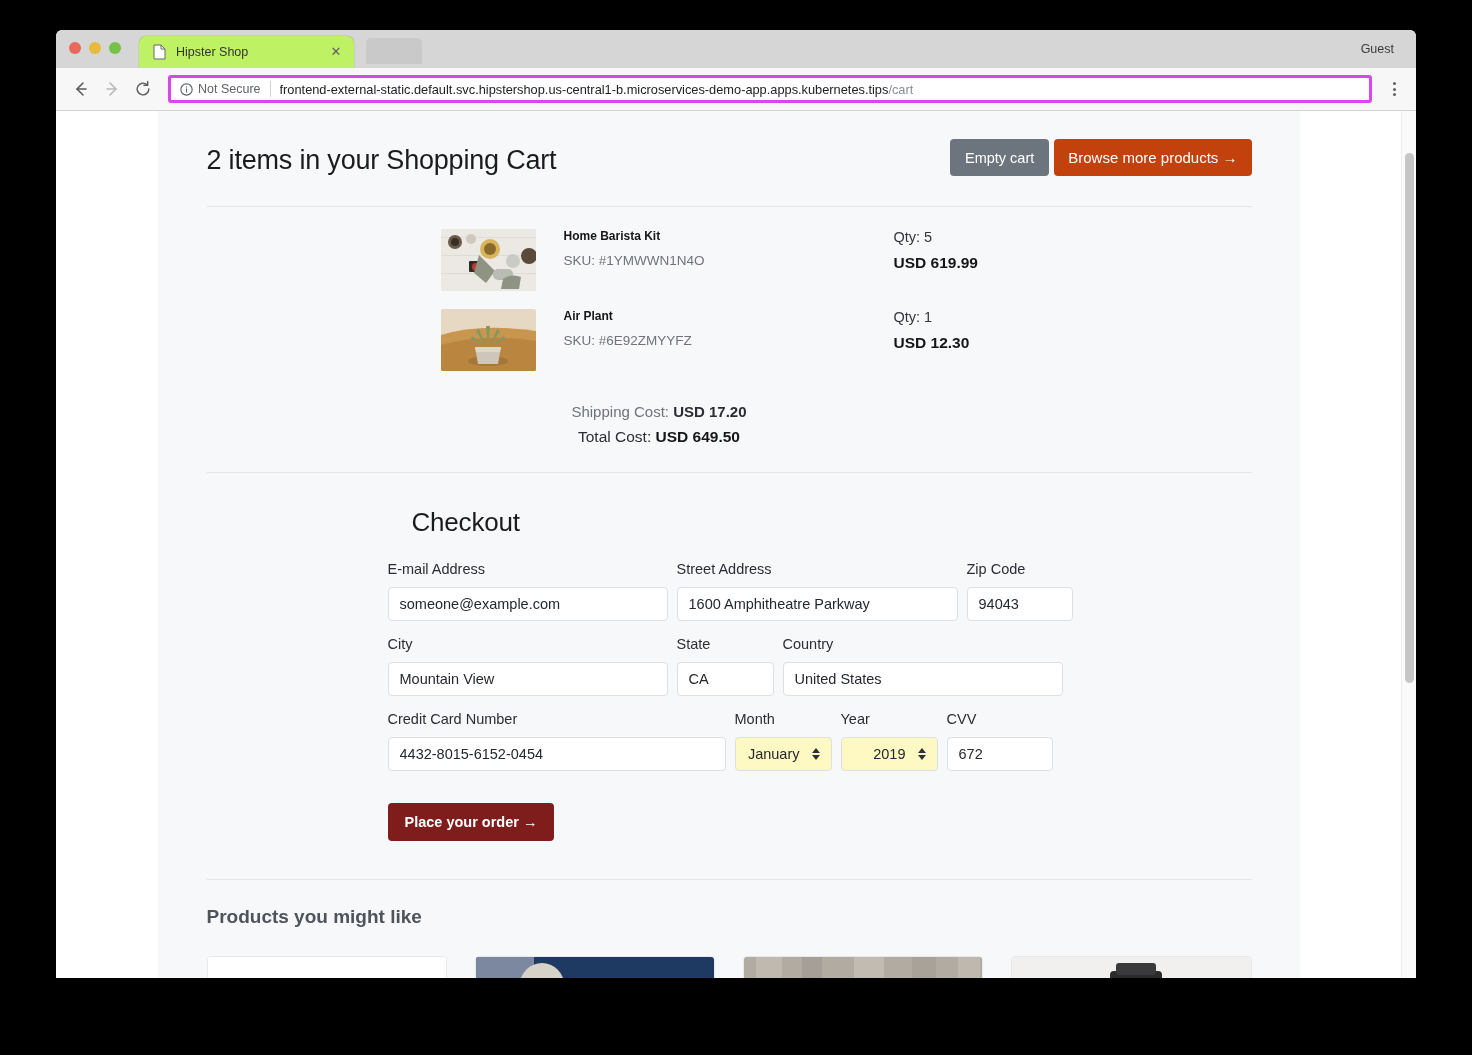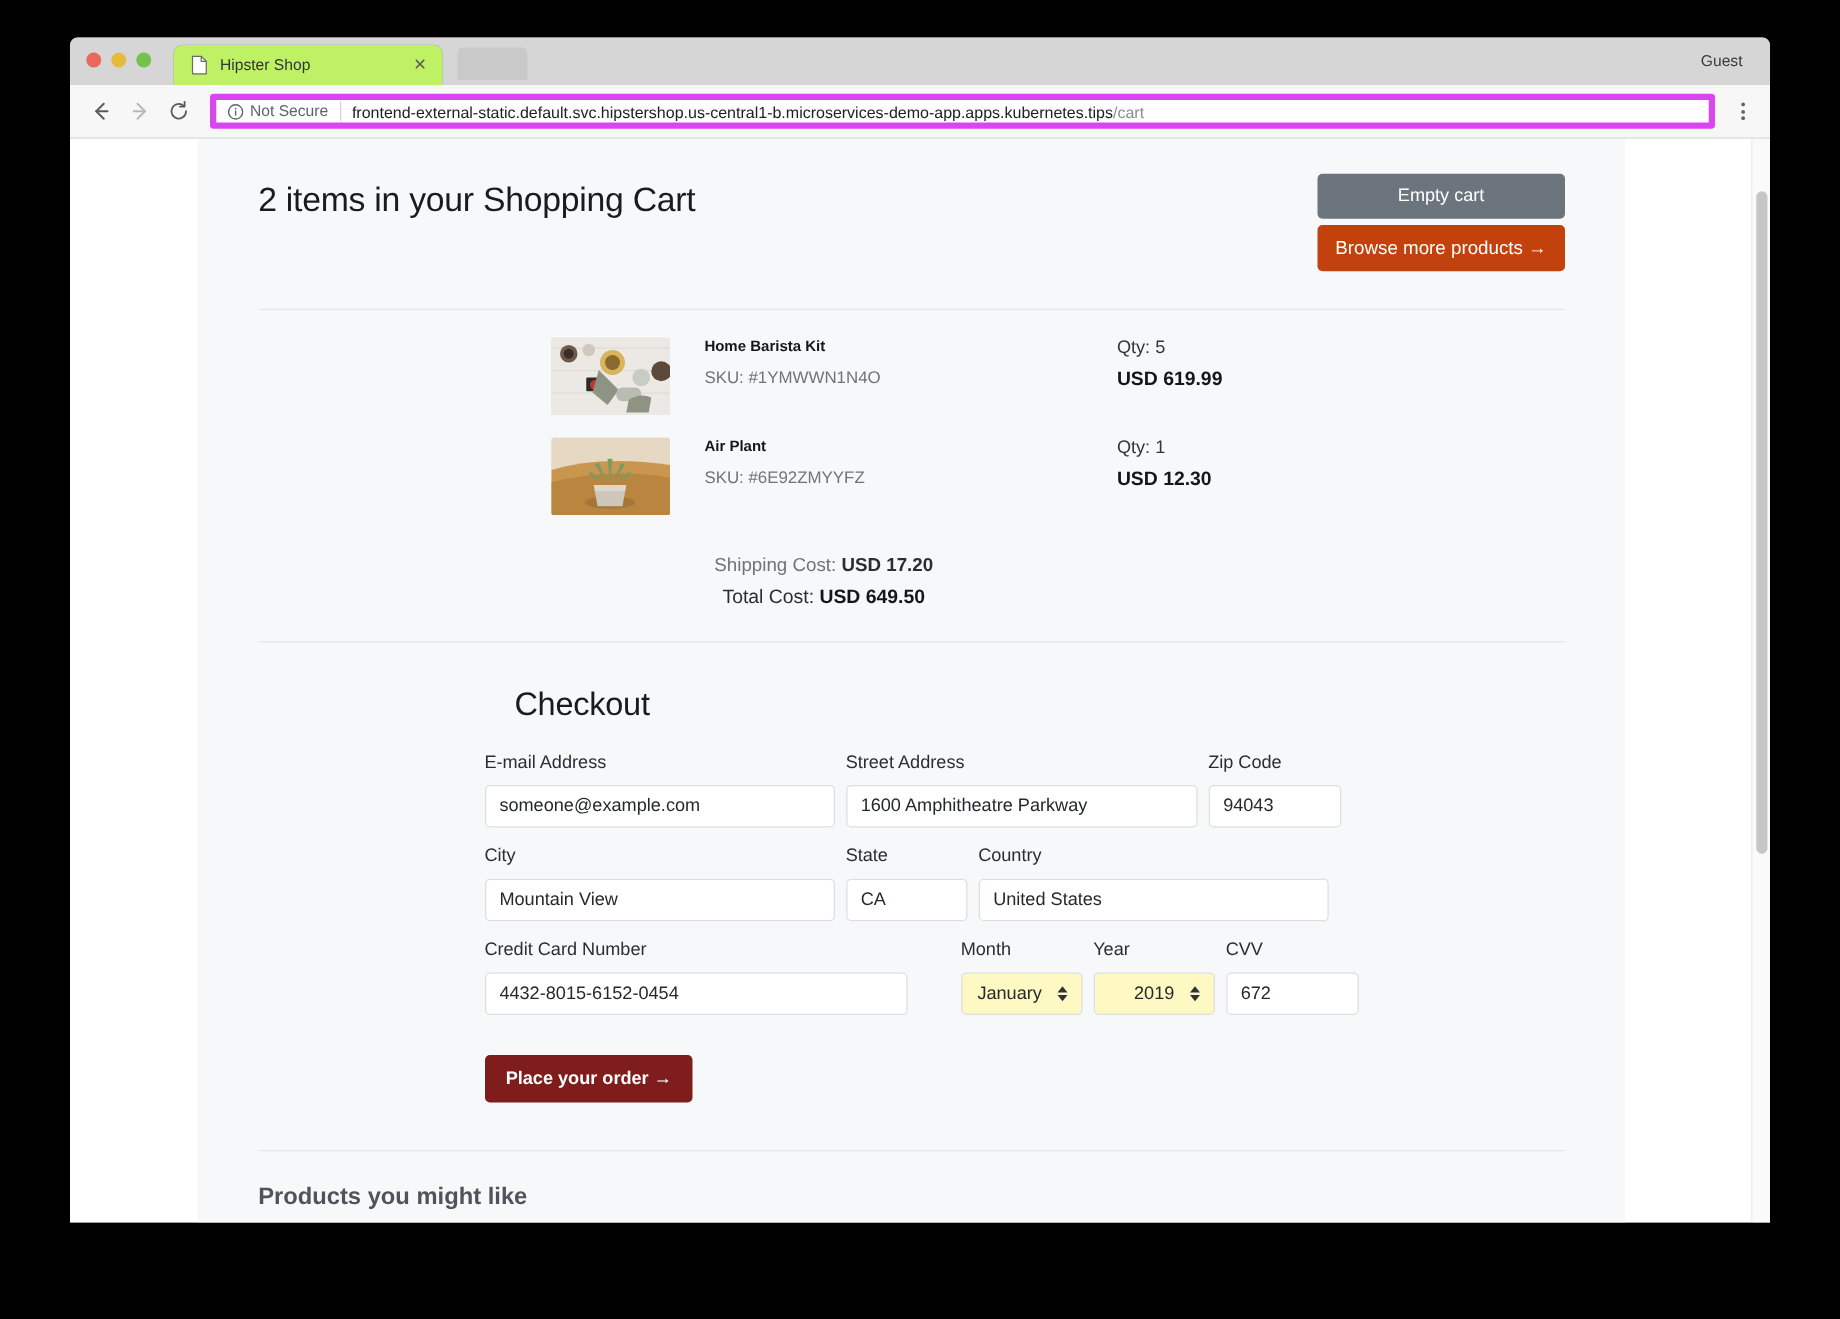--- a/index.html
+++ b/index.html
@@ -110,21 +110,21 @@
   }
   #nav-back   { margin-left: 12px; }
   #nav-forward { color: #b9b9b9; }
 
   #omnibox {
     flex: 1;
     height: 28px;
     margin-left: 12px;
     margin-right: 8px;
     background: #ffffff;
-    border: 5px solid #d946ef;
+    border: 3px solid #d946ef;
     border-radius: 3px;
     display: flex;
     align-items: center;
     padding: 0 9px;
     overflow: hidden;
   }
   #security-indicator {
     display: flex;
     align-items: center;
     flex: none;
@@ -196,21 +196,21 @@
     justify-content: space-between;
     padding-bottom: 30px;
   }
   #cart-title {
     font-size: 27px;
     font-weight: 400;
     color: #1b1b1f;
     letter-spacing: -0.2px;
     padding-top: 6px;
   }
-  #cart-actions { display: flex; gap: 5px; flex-direction: column; }
+  #cart-actions { display: flex; gap: 5px; }
   .cart-btn {
     font-size: 14.5px;
     padding: 10px 15px;
     border-radius: 4px;
     color: #ffffff;
     border: none;
     font-family: "Liberation Sans", sans-serif;
     white-space: nowrap;
     cursor: pointer;
   }
@@ -323,21 +323,21 @@
   .stepper-arrows i.up   { border-bottom: 5px solid #2e3238; }
   .stepper-arrows i.down { border-top: 5px solid #2e3238; }
 
   .w-email   { width: 280px; }
   .w-street  { width: 281px; }
   .w-zip     { width: 106px; }
   .w-city    { width: 280px; }
   .w-state   { width: 97px; }
   .w-country { width: 280px; }
   .w-card    { width: 338px; }
-  .w-month   { width: 97px; margin-left: 34px; }
+  .w-month   { width: 97px; }
   .w-year    { width: 97px; }
   .w-cvv     { width: 106px; }
 
   #place-order-button {
     margin-top: 17px;
     background: #7f1d1d;
     color: #ffffff;
     border: none;
     border-radius: 4px;
     font-size: 14.5px;

